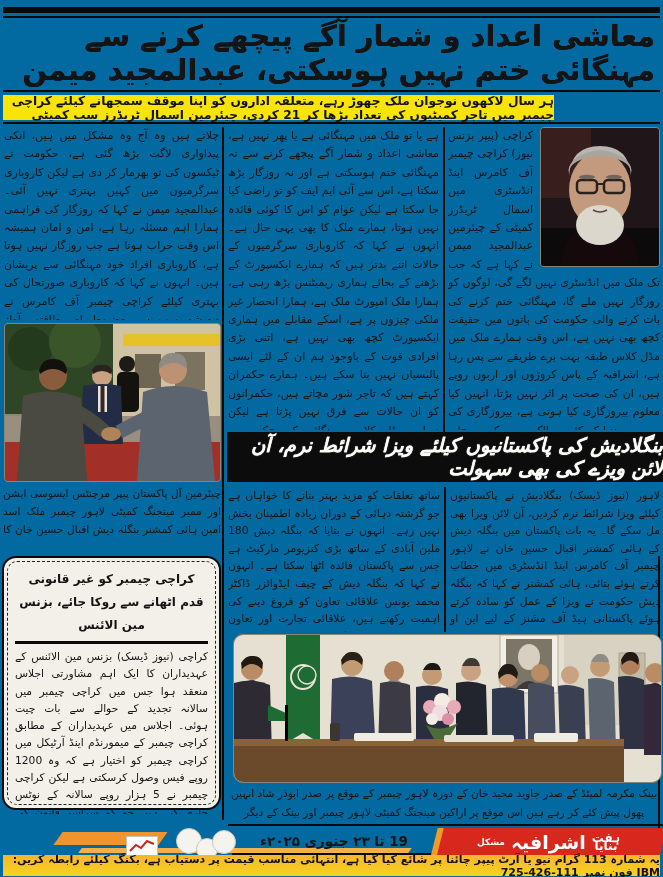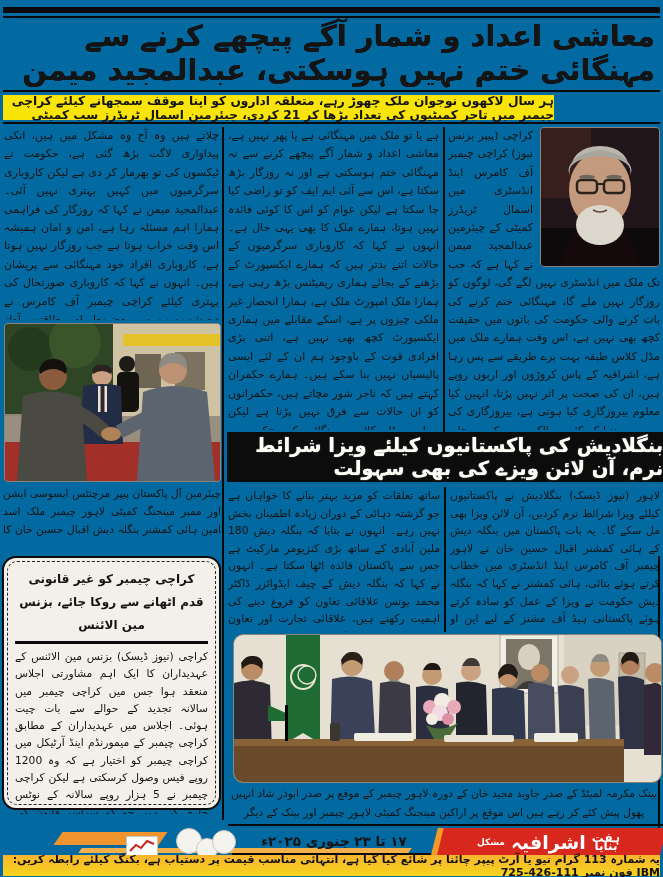--- a/index.html
+++ b/index.html
@@ -49,20 +49,21 @@
   }
   .boxart-body{
     margin-top:4px;font-size:10.7px;line-height:17.3px;text-align:justify;
     direction:rtl;overflow:hidden;height:166px;
   }
   .blackband{
     top:432px;left:227px;width:436px;height:50px;background:#0c0c0c;
     display:flex;align-items:center;justify-content:center;
     color:#fdfdf8;font-size:19.5px;font-weight:bold;
     text-shadow:0 0 1px #fff;
+    font-style:italic;
   }
   .floatimg{float:right;margin:0 0 4px 7px;}
   .footer-contact{
     top:855px;left:3px;width:657px;height:21px;
     background:linear-gradient(#f8b430,#f6d41c);
     display:flex;align-items:center;justify-content:center;
     font-size:11px;font-weight:bold;color:#111;
   }
   .footer-date{
     top:830px;left:238px;width:192px;height:22px;
@@ -258,21 +259,21 @@
   <div class="abs swoosh" style="top:848px;left:80px;width:330px;height:5px;background:#f3b04a;"></div>
   <div class="abs" style="top:836px;left:126px;width:30px;height:18px;background:#fff;border:1px solid #c9c4ba;">
     <svg width="30" height="18" viewBox="0 0 30 18">
         <polyline points="3,14 9,8 14,11 20,4 27,7" fill="none" stroke="#c8271e" stroke-width="2"></polyline>
       </svg>
   </div>
   <div class="abs roll" style="top:828px;left:176px;width:24px;height:24px;"></div>
   <div class="abs roll" style="top:838px;left:196px;width:20px;height:20px;"></div>
   <div class="abs roll" style="top:830px;left:212px;width:22px;height:22px;"></div>
 
-  <div class="abs footer-date urdu">۱۷ تا ۲۳ جنوری ۲۰۲۵ء</div>
+  <div class="abs footer-date urdu">19 تا ۲۳ جنوری ۲۰۲۵ء</div>
   <div class="abs rule" style="top:853px;left:232px;width:200px;height:1.5px;"></div>
 
   <div class="abs logo-red"></div>
   <div class="abs logo-text">
     <span style="font-size:12px;line-height:8px;text-align:center;">
       <span>ہفت</span><br><span>بنایا</span>
     </span>
     <span style="font-size:19px;letter-spacing:-1px;">اشرافیہ</span>
     <span style="font-size:9px;">مشکل</span>
   </div>

